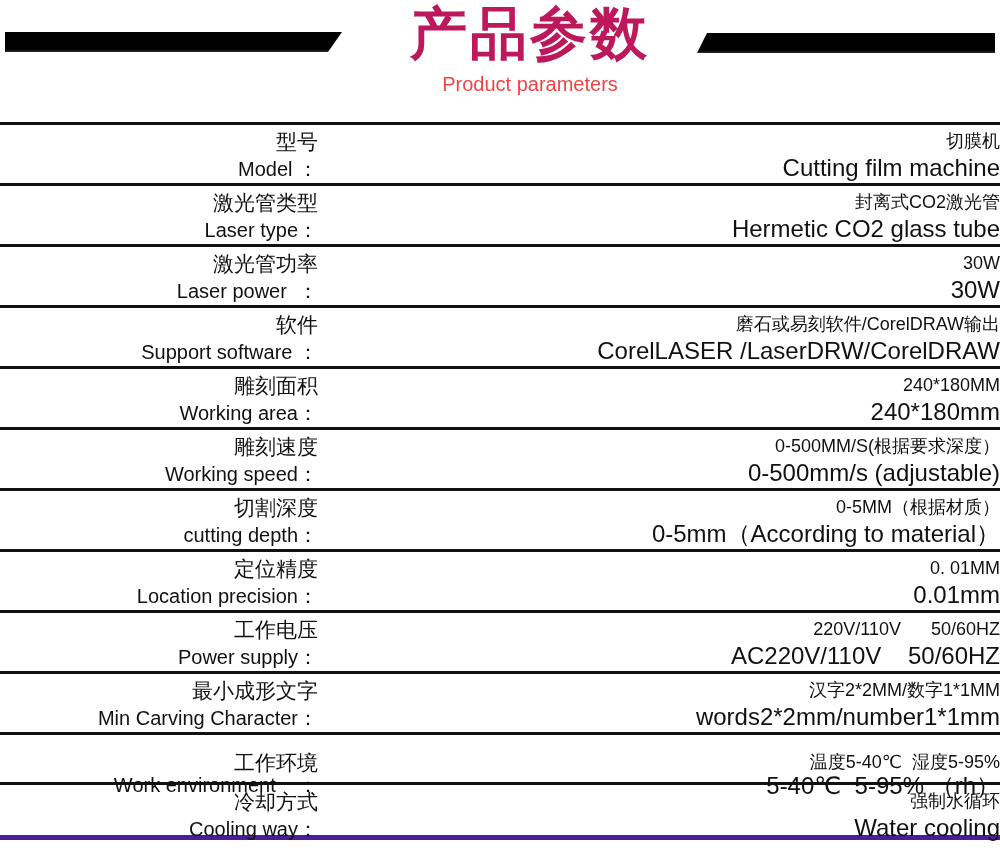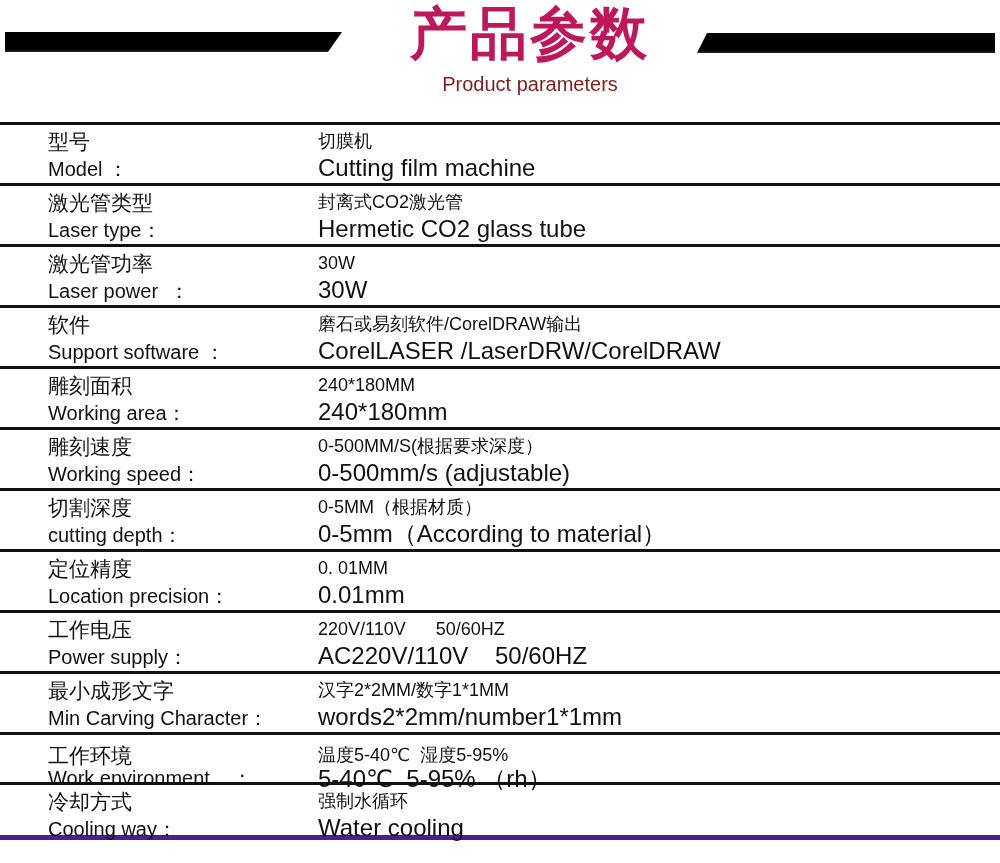--- a/index.html
+++ b/index.html
@@ -24,34 +24,35 @@
     top:33px;left:697px;width:298px;
     clip-path:polygon(10px 0,100% 0,100% 100%,0 100%);
   }
   .hdr-title{
     position:absolute;top:0px;left:530px;transform:translateX(-50%);
     font-size:57px;font-weight:bold;letter-spacing:3px;
     white-space:nowrap;line-height:66px;
   }
   .hdr-sub{
     position:absolute;top:72px;left:530px;transform:translateX(-50%);
-    font-size:20px;color:#7f1d1d;white-space:nowrap;line-height:24px;
+    font-size:20px;color:#ef4444;white-space:nowrap;line-height:24px;
   }
   
   .spec-table{
     position:absolute;top:122px;left:0;width:1000px;
   }
   .spec-row{
     display:flex;
     box-sizing:border-box;
     height:61px;
     border-top:3px solid #111111;
     padding-top:3px;
-  }
-  .spec-row:nth-child(11){height:50px;padding-top:9px;}
+    text-align:right;
+  }
+  .spec-row:nth-child(11){height:50px;padding-top:16px;}
   .spec-row:nth-child(11) .line{line-height:23px;}
   .spec-row:nth-child(12){height:58px;border-bottom:5px solid #4c1d95;}
   .col-label{
     width:270px;
     padding-left:48px;
     flex:none;
   }
   .col-value{flex:1;min-width:0;}
   .line{white-space:pre;overflow:hidden;}
   .label-cn{font-size:21px;line-height:28px;}

